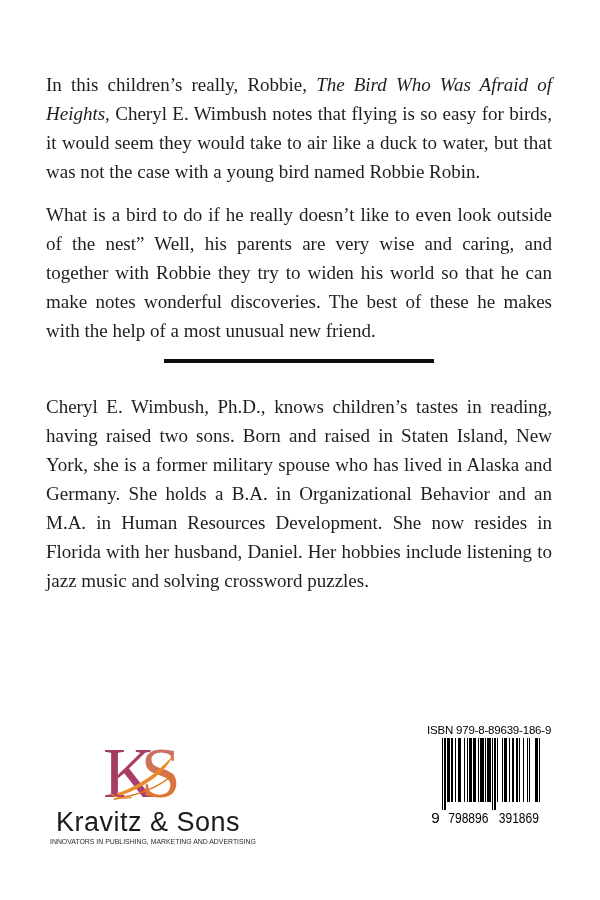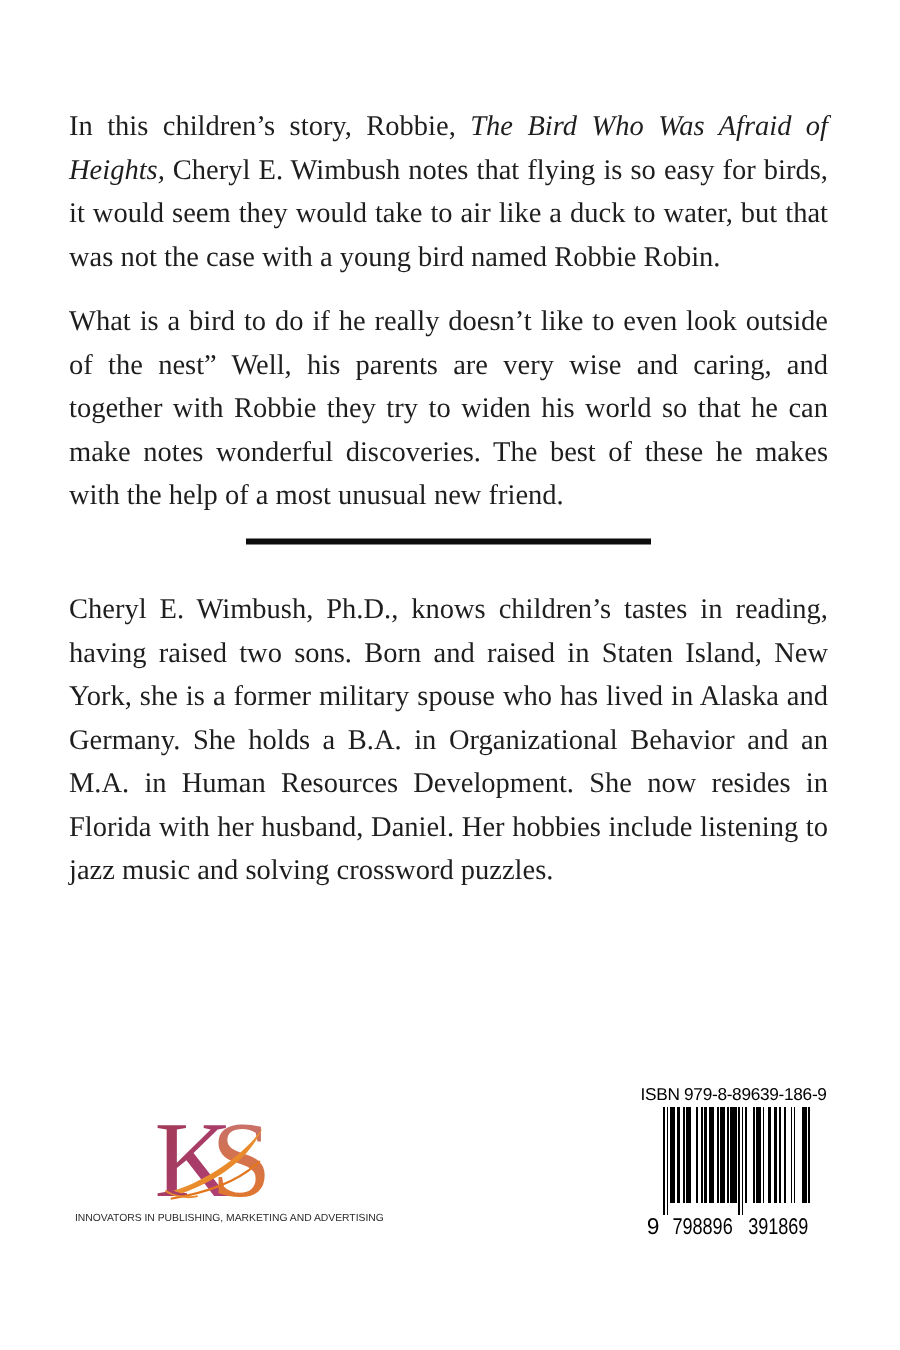--- a/index.html
+++ b/index.html
@@ -53,21 +53,21 @@
     white-space:nowrap;margin-bottom:2px;
   }
   .barcode svg{display:block;margin:0 auto;}
 </style>
 </head>
 <body>
 
 <div class="page">
 
   <div class="text-block">
-    <p><span>In this children’s story, Robbie, </span><span class="italic">The Bird Who Was Afraid of Heights,</span><span> Cheryl E. Wimbush notes that flying is so easy for birds, it would seem they would take to air like a duck to water, but that was not the case with a young bird named Robbie Robin.</span></p>
+    <p><span>In this children’s really, Robbie, </span><span class="italic">The Bird Who Was Afraid of Heights,</span><span> Cheryl E. Wimbush notes that flying is so easy for birds, it would seem they would take to air like a duck to water, but that was not the case with a young bird named Robbie Robin.</span></p>
     <p>What is a bird to do if he really doesn’t like to even look outside of the nest” Well, his parents are very wise and caring, and together with Robbie they try to widen his world so that he can make notes wonderful discoveries. The best of these he makes with the help of a most unusual new friend.</p>
 
     <div class="divider"></div>
 
     <p>Cheryl E. Wimbush, Ph.D., knows children’s tastes in reading, having raised two sons. Born and raised in Staten Island, New York, she is a former military spouse who has lived in Alaska and Germany. She holds a B.A. in Organizational Behavior and an M.A. in Human Resources Development. She now resides in Florida with her husband, Daniel. Her hobbies include listening to jazz music and solving crossword puzzles.</p>
   </div>
 
   <div class="logo">
     <svg width="90" height="66" viewBox="0 0 100 72">
       <defs>
@@ -83,20 +83,21 @@
           <stop offset="0" stop-color="#f2a844"></stop>
           <stop offset="1" stop-color="#e2761c"></stop>
         </linearGradient>
       </defs>
       <text x="0" y="62" font-family="Liberation Serif, serif" font-size="80" fill="url(#gk)">K</text>
       <text x="42" y="62" font-family="Liberation Serif, serif" font-size="80" fill="url(#gs)">S</text>
       <path d="M14,58 C34,52 62,36 80,12 C70,34 48,50 20,60 Z" fill="url(#gq)"></path>
       <path d="M12,64 C36,60 62,52 78,36" fill="none" stroke="#e2761c" stroke-width="1.6"></path>
       <path d="M8,58 C14,62 24,64 32,62" fill="none" stroke="#e98a2d" stroke-width="1.4"></path>
     </svg>
+    <div class="publisher-name">Kravitz &amp; Sons</div>
     <div class="publisher-tagline">INNOVATORS IN PUBLISHING, MARKETING AND ADVERTISING</div>
   </div>
 
   <div class="barcode">
     <div class="isbn-label">ISBN 979-8-89639-186-9</div>
     <svg id="barcode-svg" width="114" height="88" viewBox="-9.5 0 105 81" shape-rendering="crispEdges">
         <rect x="0" y="0" width="1" height="66" fill="#000"></rect>
         <rect x="2" y="0" width="1" height="66" fill="#000"></rect>
         <rect x="4" y="0" width="1" height="59" fill="#000"></rect>
         <rect x="5" y="0" width="1" height="59" fill="#000"></rect>

